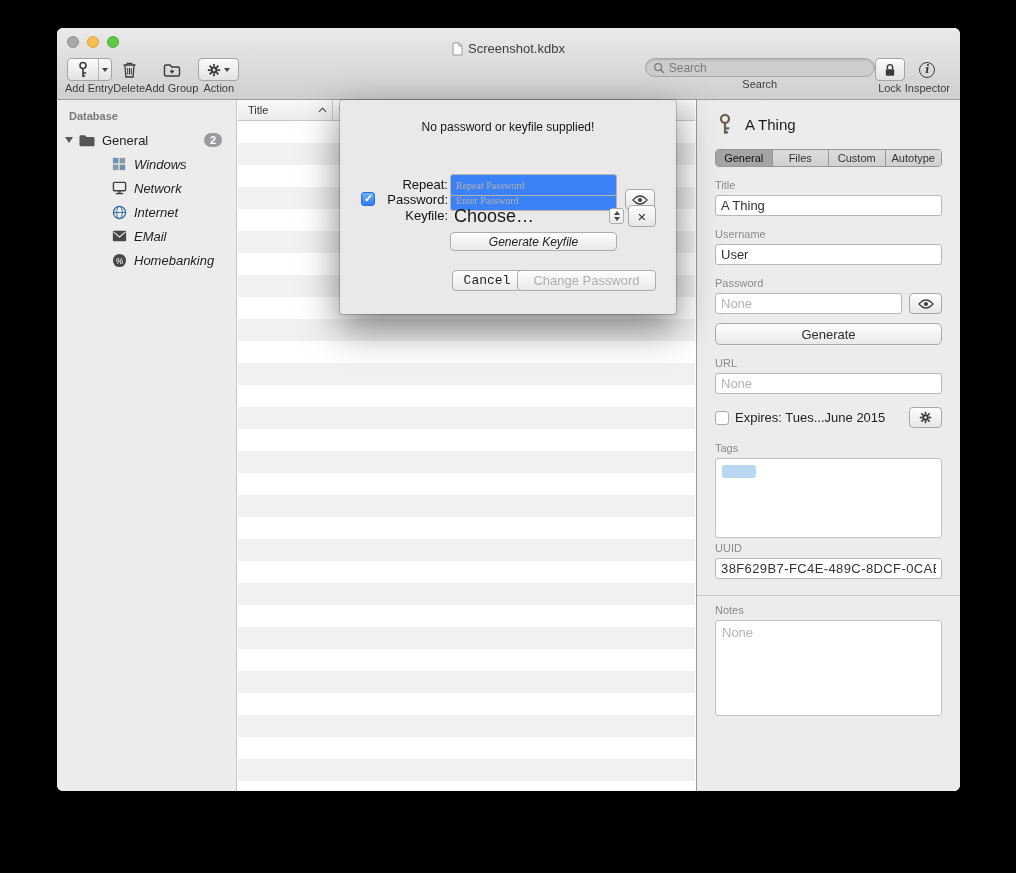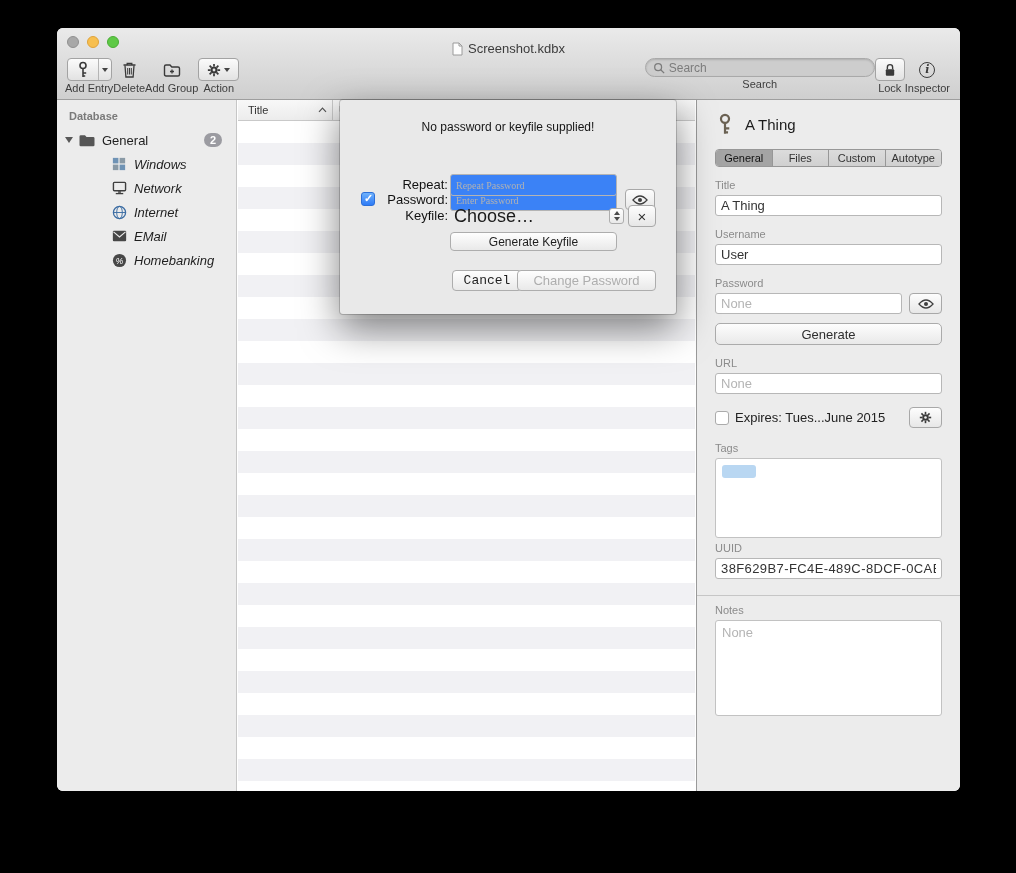--- a/index.html
+++ b/index.html
@@ -108,21 +108,21 @@
   .popup { position:absolute; left:110px; width:176px; height:22px; display:flex; align-items:center; font-size:18px; color:#1a1a1a; padding-left:4px; }
   .stepper { position:absolute; right:2px; top:3px; width:15px; height:16px; border:1px solid #adadad; border-radius:3px;
              background:linear-gradient(#fff,#e9e9e9); display:flex; flex-direction:column; align-items:center; justify-content:center; gap:2px; }
   .tri-up-s { width:0; height:0; border-left:3px solid transparent; border-right:3px solid transparent; border-bottom:4px solid #4a4a4a; }
   .tri-dn-s { width:0; height:0; border-left:3px solid transparent; border-right:3px solid transparent; border-top:4px solid #4a4a4a; }
   .x-btn { position:absolute; left:288px; top:0; width:28px; height:22px; border:1px solid #a8a8a8; border-radius:4px;
            background:linear-gradient(#fdfdfd,#e7e7e7); display:flex; align-items:center; justify-content:center;
            font-size:15px; color:#333; line-height:1; }
   .dlg-btn { border:1px solid #adadad; border-radius:4px; background:linear-gradient(#fefefe,#e9e9e9);
              font-size:13px; color:#1e1e1e; display:flex; align-items:center; justify-content:center; position:absolute; height:21px; }
-  .dlg-btn.small { height:19px; font-size:12px; }
+  .dlg-btn.small { height:19px; font-size:12px;font-style:italic; }
   .dlg-btn.disabled { color:#aeaeae; }
 </style>
 </head>
 <body>
 
 <div class="window">
 
   <div class="chrome">
     <div class="titlebar">
       <div class="traffic">

